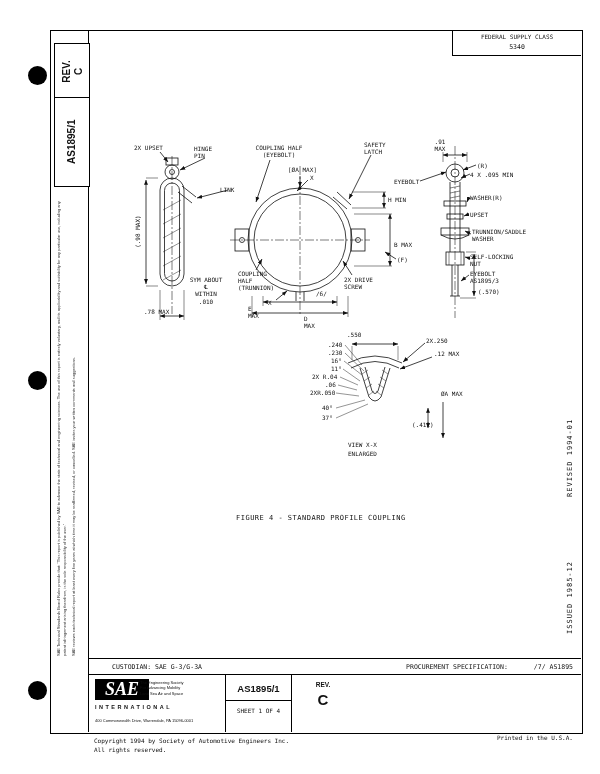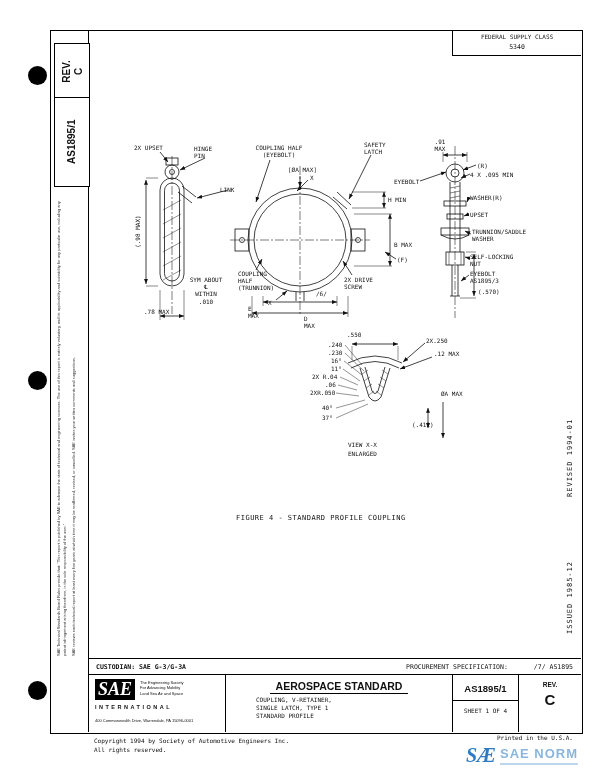--- a/index.html
+++ b/index.html
@@ -17,28 +17,28 @@
   .supply .v{margin-top:3px;font-size:6.5px;}
   .mnote{position:absolute;width:462px;font-family:"Liberation Sans",sans-serif;font-size:4px;
          line-height:1.5;color:#333;transform:rotate(-90deg);transform-origin:0 0;}
   .rmargin{position:absolute;font-size:7px;letter-spacing:1px;transform:rotate(-90deg);transform-origin:0 0;}
   .lbl{position:absolute;font-size:6px;line-height:1.2;white-space:pre-line;
        font-family:"DejaVu Sans Mono","DejaVu Sans",monospace;}
   .rotlbl{transform:rotate(-90deg);}
   .caption{position:absolute;left:236px;top:514px;font-size:7px;letter-spacing:.5px;}
   .cust{position:absolute;left:88px;top:658px;width:493px;height:16px;border-top:1px solid #000;
         display:flex;align-items:center;font-size:6.5px;box-sizing:border-box;}
-  .cust .c1{margin-left:8px;font-weight:bold;}
+  .cust .c1{margin-left:24px;}
   .cust .c2{margin-left:auto;}
   .cust .c3{margin-left:26px;margin-right:8px;}
   .ftr{position:absolute;left:88px;top:674px;width:493px;height:58px;border-top:1px solid #000;
        display:flex;box-sizing:border-box;}
   .f-sae{width:138px;border-right:1px solid #000;position:relative;box-sizing:border-box;}
   .sae-logo{position:absolute;left:7px;top:4px;font-family:"Liberation Serif",serif;font-style:italic;
-            font-weight:bold;font-size:18px;background:#000;color:#fff;padding:0 3px;}
+            font-weight:bold;font-size:18px;background:#000;color:#fff;padding:0 10px;}
   .sae-tag{position:absolute;left:52px;top:5px;font-family:"Liberation Sans",sans-serif;font-size:4px;
            line-height:1.35;white-space:pre-line;}
   .sae-intl{position:absolute;left:7px;top:29px;font-family:"Liberation Sans",sans-serif;font-size:5.5px;
             font-weight:bold;letter-spacing:2.5px;}
   .sae-addr{position:absolute;left:7px;top:43px;font-family:"Liberation Sans",sans-serif;font-size:4px;}
   .f-mid{flex:1;border-right:1px solid #000;text-align:center;box-sizing:border-box;}
   .f-head{display:inline-block;margin-top:5px;font-family:"Liberation Sans",sans-serif;font-weight:bold;
           font-size:10.5px;border-bottom:1px solid #000;padding:0 6px 1px;}
   .f-sub{text-align:left;margin-left:30px;margin-top:2px;font-size:6px;line-height:1.35;white-space:pre-line;}
   .f-num{width:66px;border-right:1px solid #000;text-align:center;box-sizing:border-box;}
@@ -298,38 +298,28 @@
 
   <div class="ftr">
     <div class="f-sae">
       <span class="sae-logo">SAE</span>
       <span class="sae-tag">The Engineering Society
 For Advancing Mobility
 Land Sea Air and Space</span>
       <span class="sae-intl">INTERNATIONAL</span>
       <span class="sae-addr">400 Commonwealth Drive, Warrendale, PA 15096-0001</span>
     </div>
-    <div class="f-mid">
-      <div class="f-head">AEROSPACE STANDARD</div>
-      <div class="f-sub">COUPLING, V-RETAINER,
-SINGLE LATCH, TYPE 1
-STANDARD PROFILE</div>
-    </div>
     <div class="f-num">
       <div class="f-docnum">AS1895/1</div>
       <div class="f-sheet">SHEET 1 OF 4</div>
     </div>
     <div class="f-rev">
       <div class="f-revlbl">REV.</div>
       <div class="f-revval">C</div>
     </div>
   </div>
 
   <div class="copy">Copyright 1994  by Society of Automotive Engineers Inc.
 All rights reserved.</div>
   <div class="printed">Printed in the U.S.A.</div>
 
-  <div class="wm">
-    <span class="wm-logo">SÆ</span>
-    <span class="wm-text">SAE NORM</span>
-  </div>
 
 </div>
 
 </body></html>

